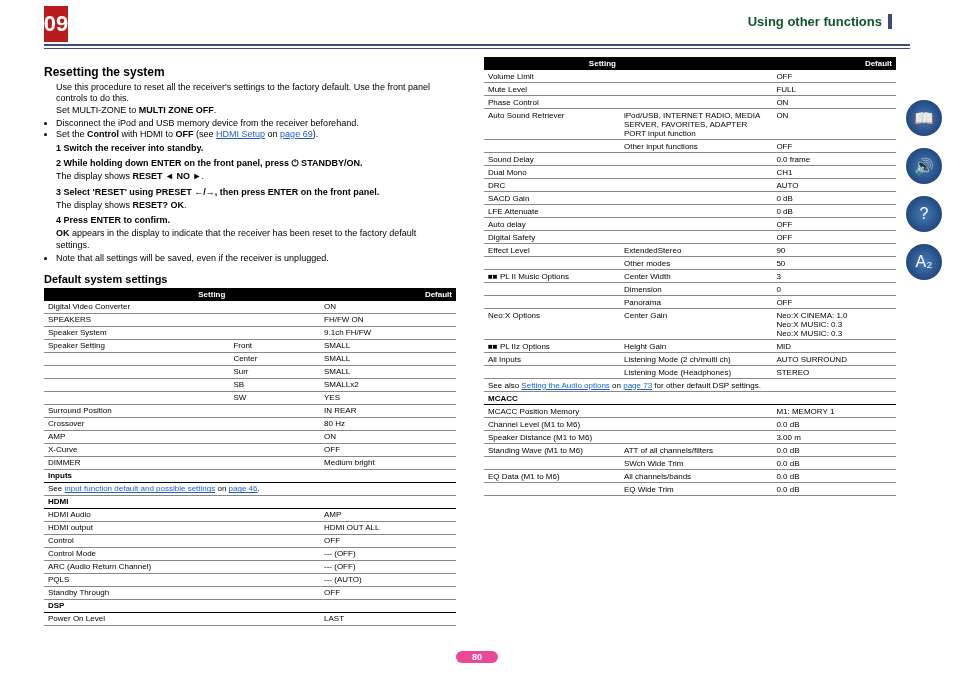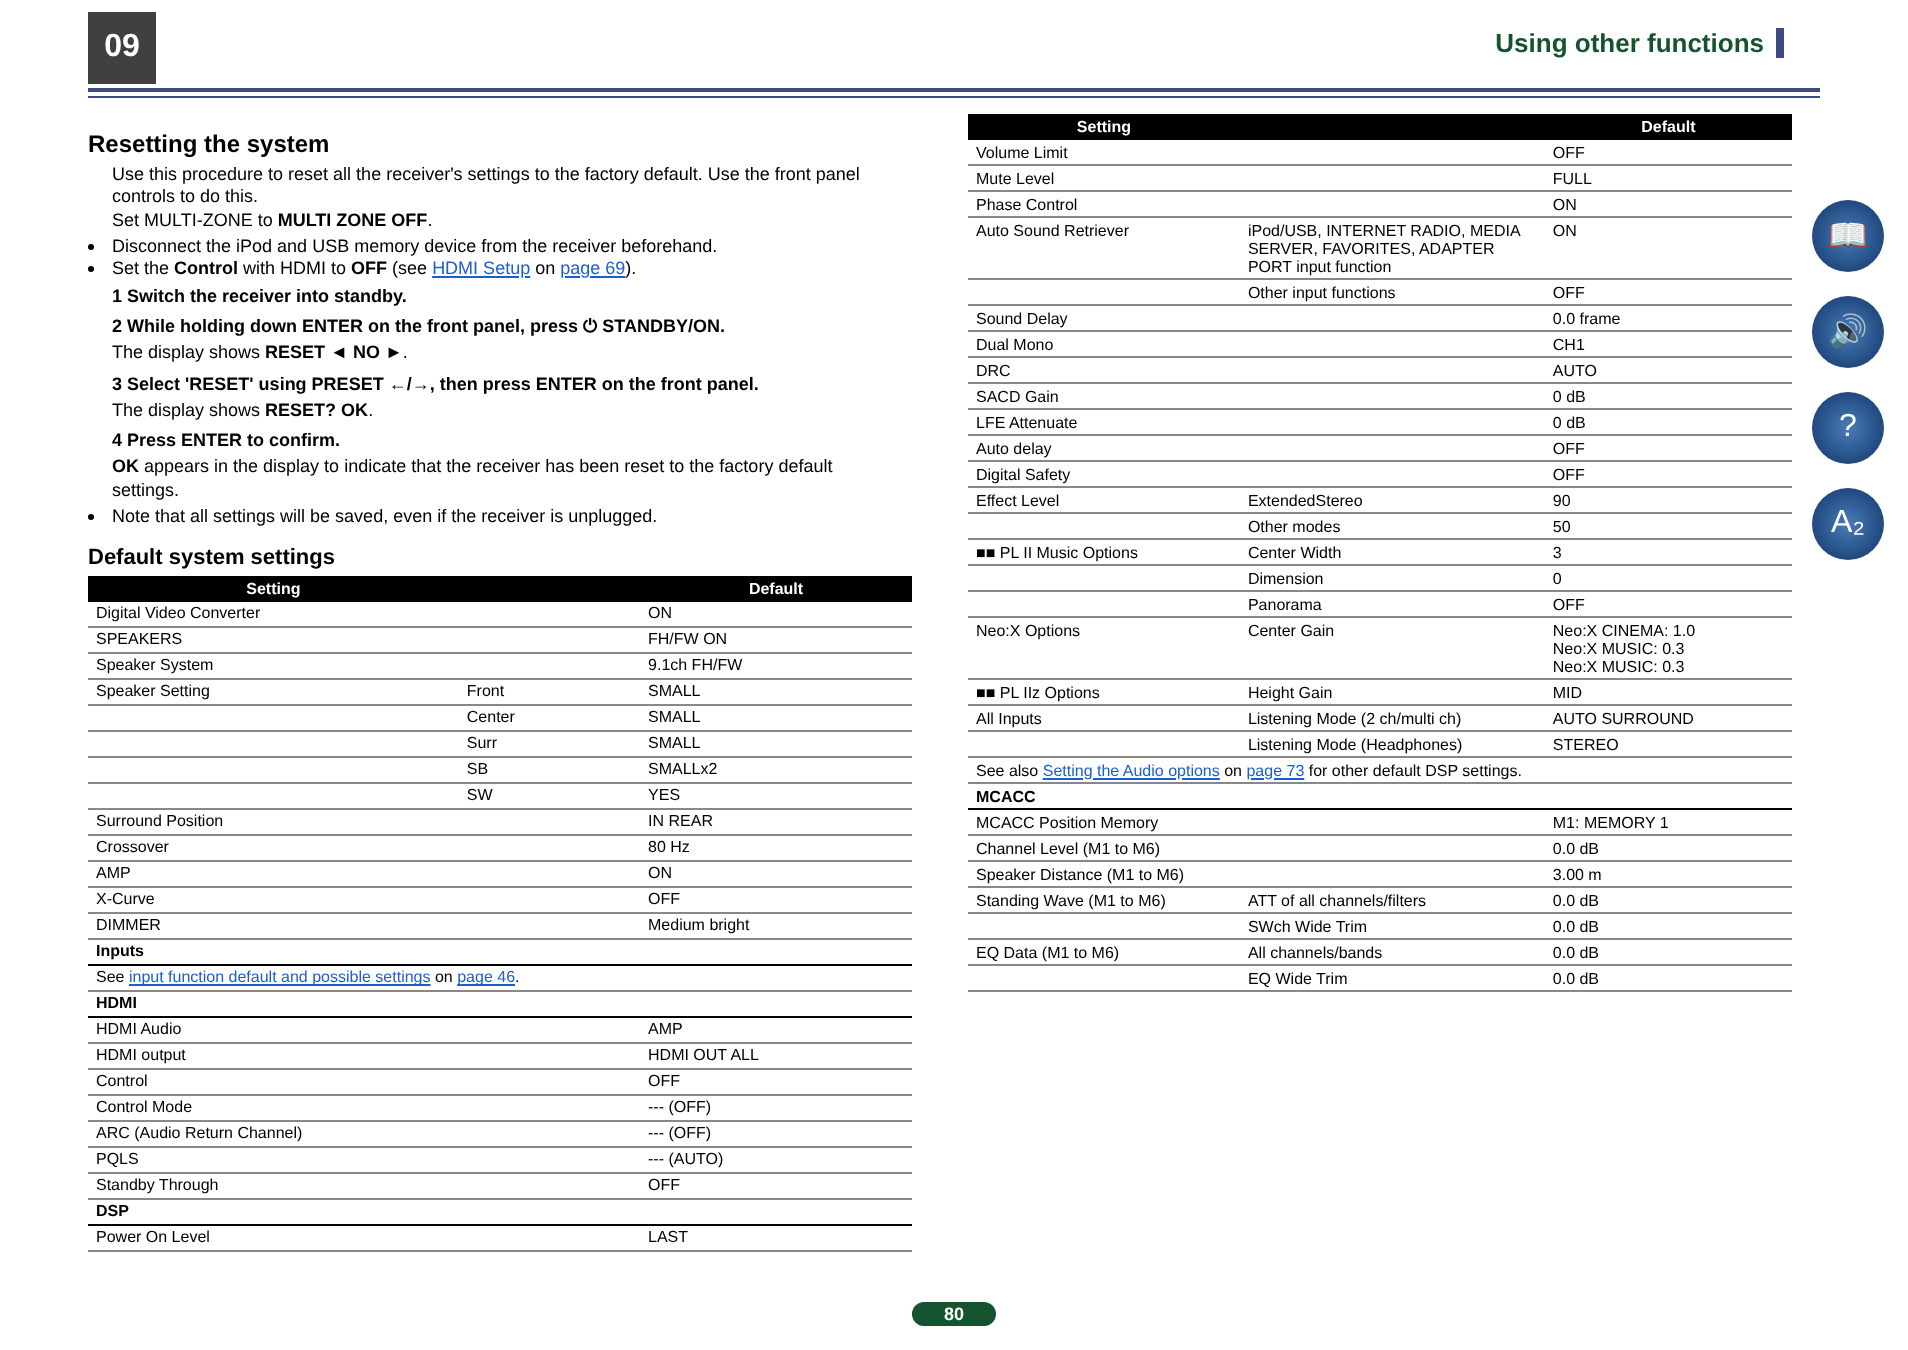--- a/index.html
+++ b/index.html
@@ -1,36 +1,36 @@
 <!DOCTYPE html>
 <html><head>
 <meta charset="utf-8">
 <style>
 body{margin:0;font-family:Arial,sans-serif;font-size:9px;color:#000;background:#fff;width:954px;height:675px;position:relative;overflow:hidden}
 .sidebar-icons{position:absolute;right:8px;top:100px;width:40px}
 .side-icon{width:36px;height:36px;border-radius:50%;margin-bottom:12px;background:radial-gradient(circle,#4a7cb8 0%,#0d3366 100%);display:flex;align-items:center;justify-content:center;color:#fff;font-size:16px}
 .header{height:44px;position:relative}
-.chapter-box{position:absolute;left:44px;top:6px;width:34px;height:36px;background:#404040;color:#fff;font-size:16px;font-weight:bold;display:flex;align-items:center;justify-content:center}
+.chapter-box{position:absolute;left:44px;top:6px;width:24px;height:36px;background:#b91c1c;color:#fff;font-size:22px;font-weight:bold;display:flex;align-items:center;justify-content:center}
 .chapter-title{position:absolute;right:62px;top:14px;font-size:13px;font-weight:bold;color:#14532d;border-right:4px solid #3f4a80;padding-right:6px}
 .hrule{border-top:2px solid #3f4a80;border-bottom:1px solid #3f4a80;height:2px;margin:0 44px 0 44px}
 .page{display:flex;margin:0 58px 0 44px}
 .col{flex:1;padding:8px 14px 0 0}
 .col+.col{padding-left:14px;padding-right:0}
 h1{font-size:12px;font-weight:bold;margin:8px 0 3px}
 h2{font-size:11px;font-weight:bold;margin:10px 0 3px}
 p{margin:2px 12px;line-height:1.25}
 ul{margin:2px 0;padding-left:12px}
 li{margin:1px 0}
 .bold{font-weight:bold}
 a.link{color:#1b5fce;text-decoration:underline}
 table{border-collapse:collapse;width:100%;font-size:8px}
-th{background:#000;color:#fff;text-align:center;padding:2px 4px;font-weight:bold}
+th{background:#000;color:#fff;text-align:right;padding:2px 4px;font-weight:bold}
 td{padding:1.5px 4px;border-bottom:0.5px solid #888;vertical-align:top}
 tr.sect td{font-weight:bold;border-bottom:1px solid #000}
-.pagenum{position:absolute;bottom:12px;left:50%;transform:translateX(-50%);background:#14532d;color:#fff;font-size:9px;font-weight:bold;padding:1px 16px;border-radius:8px}
+.pagenum{position:absolute;bottom:12px;left:50%;transform:translateX(-50%);background:#ec4899;color:#fff;font-size:9px;font-weight:bold;padding:1px 16px;border-radius:8px}
 .step{font-weight:bold;margin-top:4px}
 </style>
 </head>
 <body>
 
 <div class="header">
  <div class="chapter-box">09</div>
  <div class="chapter-title">Using other functions</div>
 </div>
 <div class="hrule"></div>

